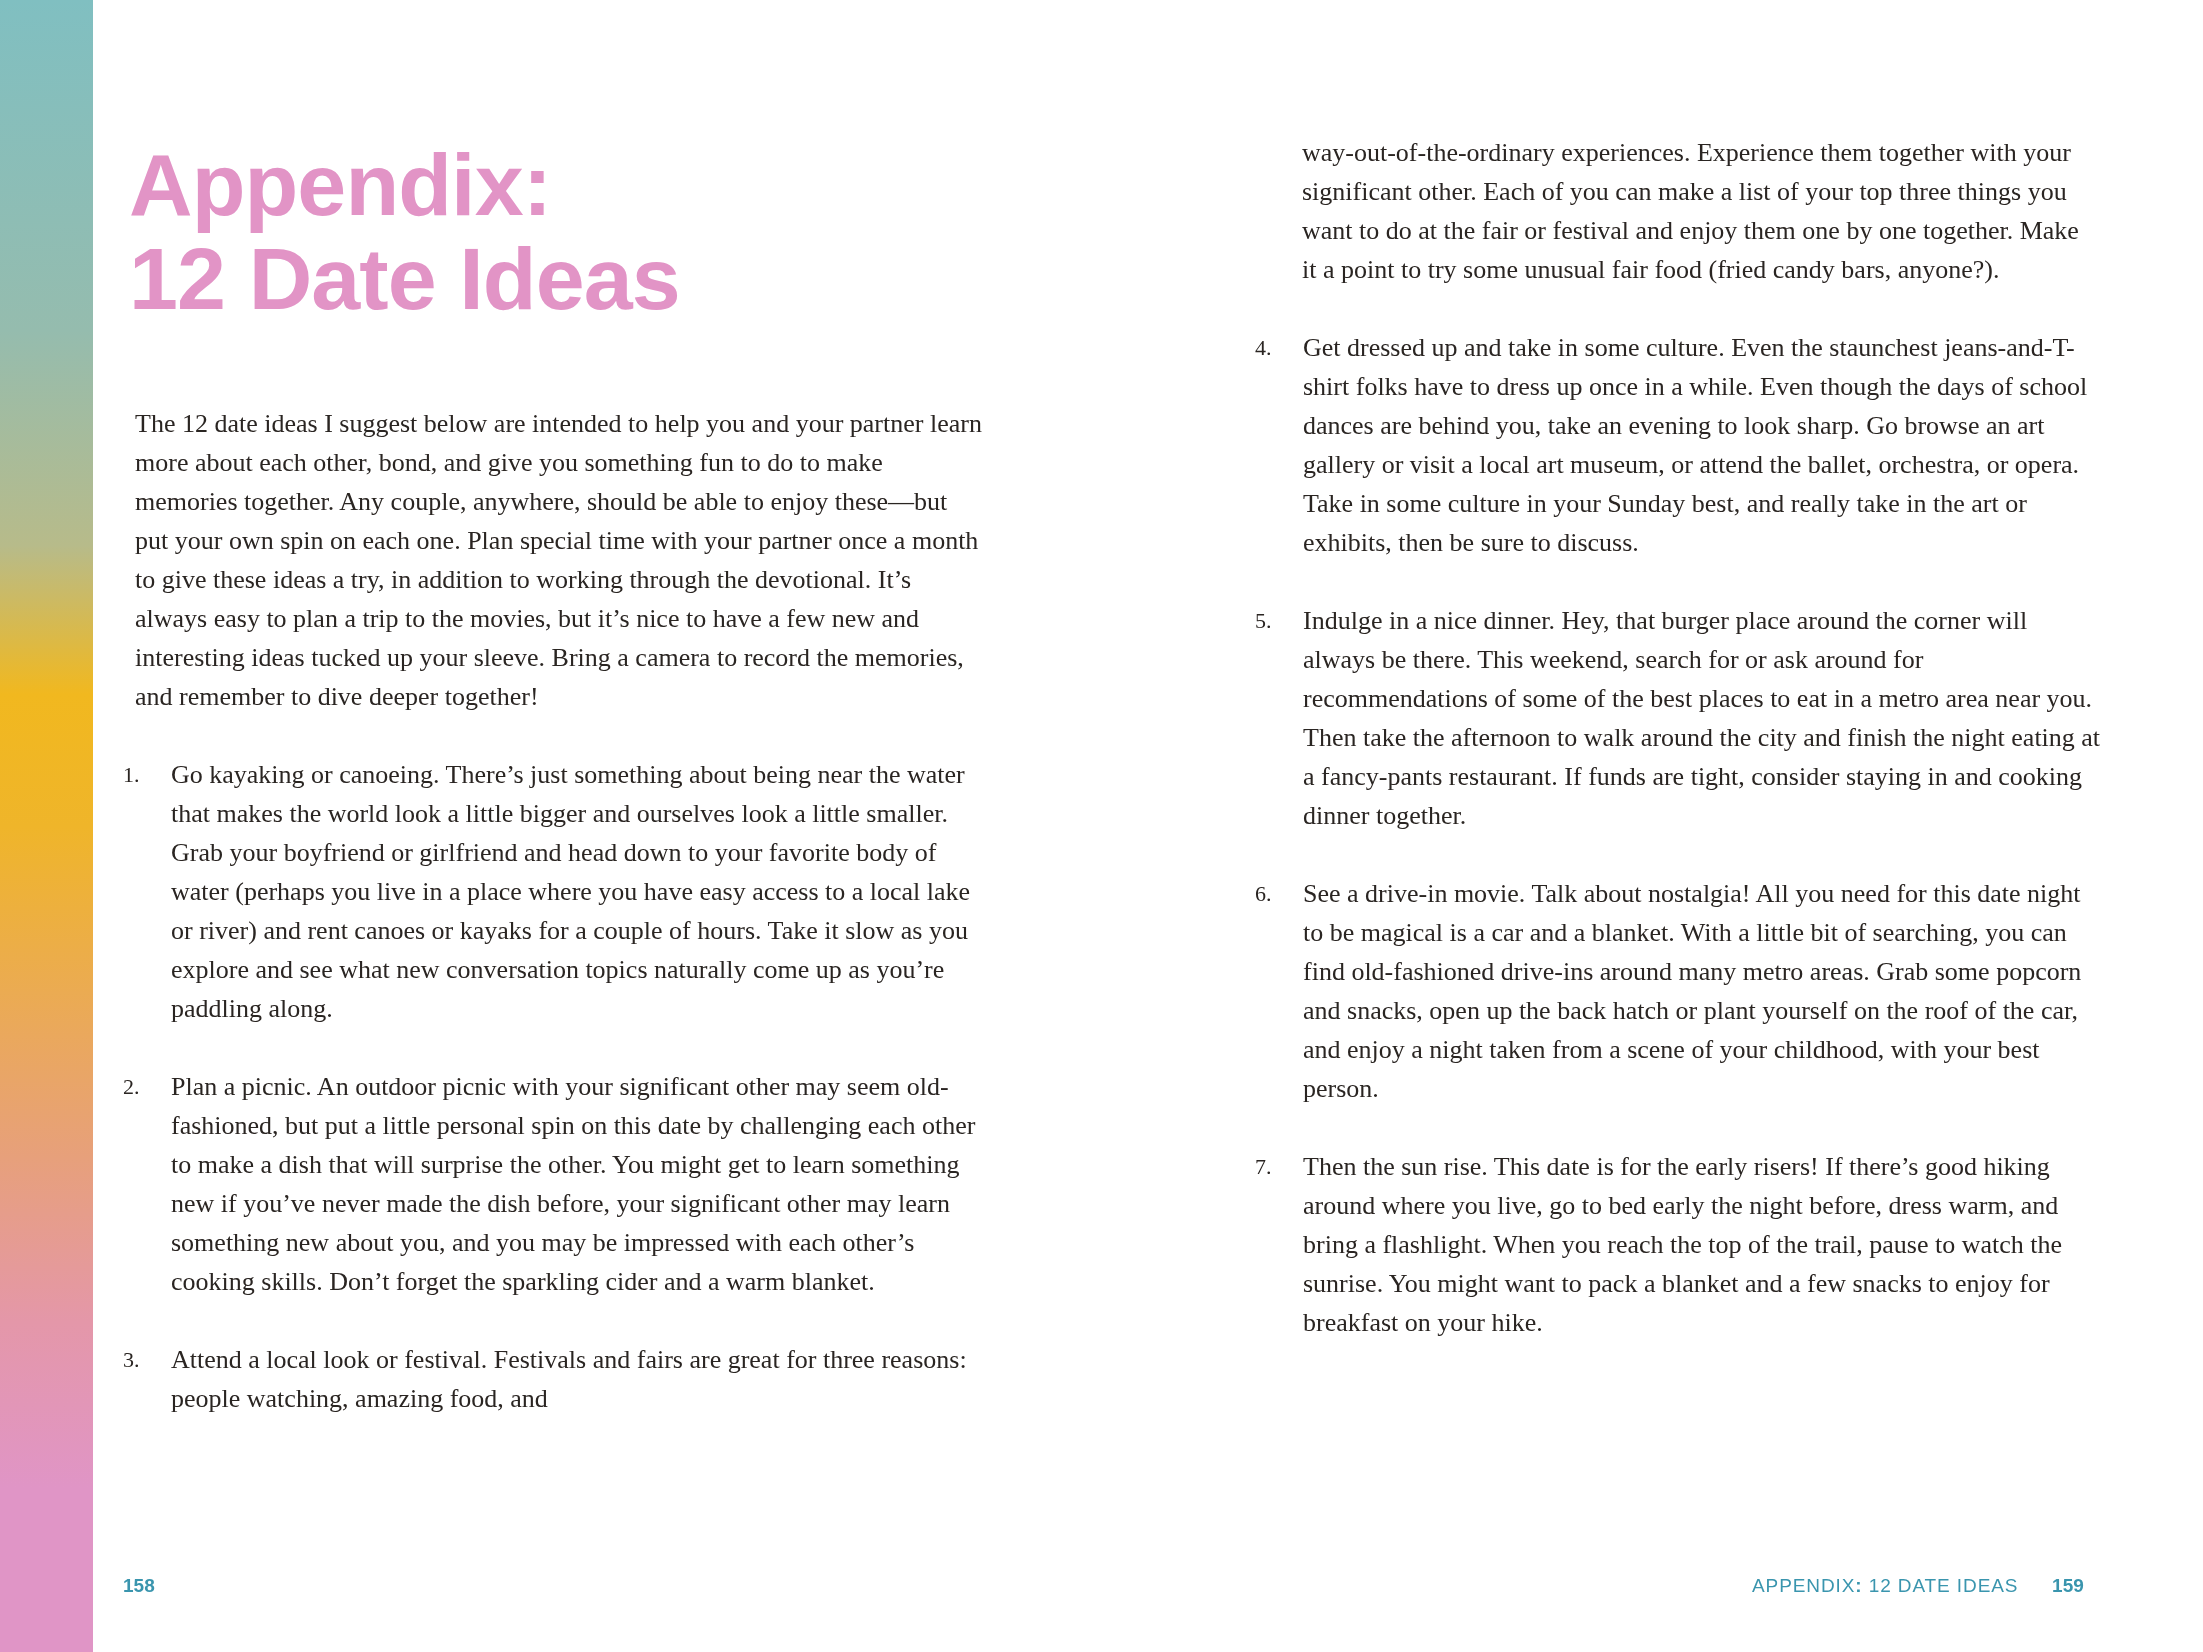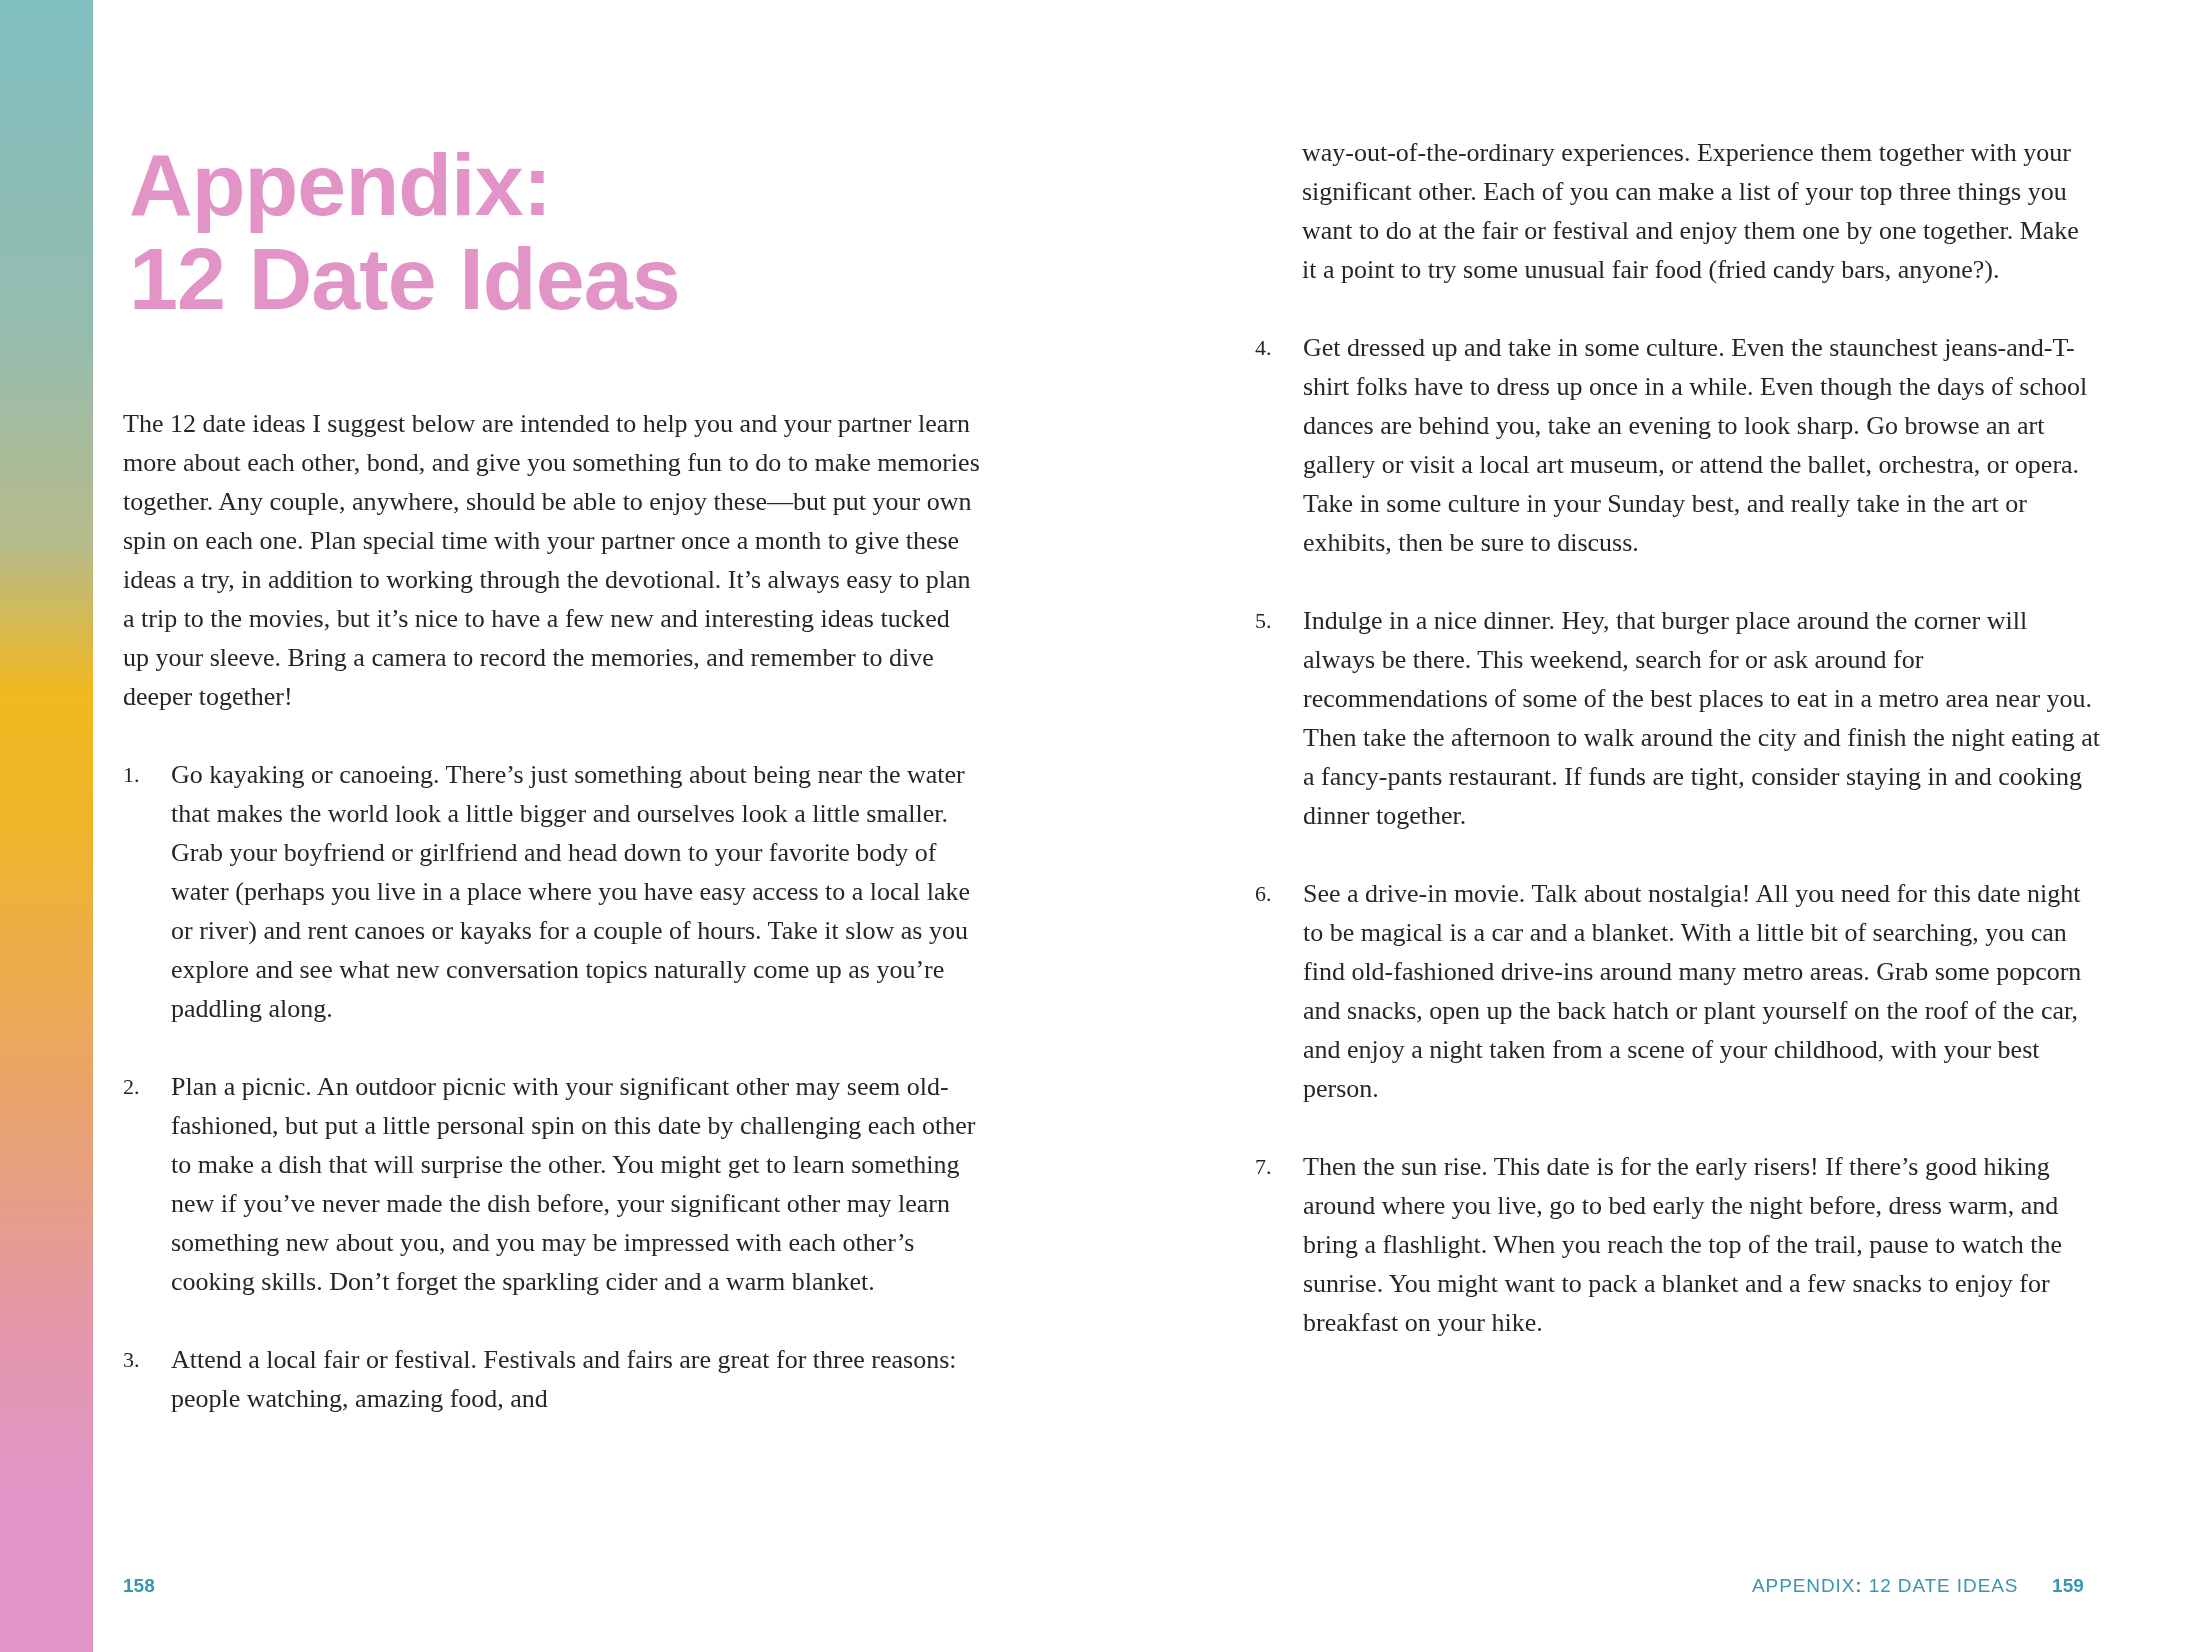--- a/index.html
+++ b/index.html
@@ -18,21 +18,21 @@
     font-family: "Liberation Sans", "DejaVu Sans", sans-serif;
     font-weight: 700; color: #e294c6;
     font-size: 88px; line-height: 94px; letter-spacing: -0.9px;
     margin: 8px;
   }
   .col {
     position: absolute; font-size: 26px; line-height: 39px;
   }
   .col-left { left: 123px; top: 404px; width: 859px; }
   .col-right { left: 1255px; top: 133px; width: 849px; }
-  .intro { margin: 0 0 39px 0; }
+  .intro { margin: 0 0 39px 12px; }
   .item { display: flex; margin: 0 0 39px 0; }
   .item .num { width: 48px; flex: 0 0 48px; font-size: 22px; }
   .item .body { flex: 1; }
   .item .lead { font-weight: 400; }
   .cont { margin: 0 12px 39px 47px; }
   .footer {
     position: absolute; top: 1572px;
     font-family: "Liberation Sans", "DejaVu Sans", sans-serif;
     color: #3a95ae; font-size: 19px; line-height: 27.5px;
   }
@@ -59,21 +59,21 @@
     <span class="body"><span class="lead">Go kayaking or canoeing.</span><span> There’s just something about being near the water that makes the world look a little bigger and ourselves look a little smaller. Grab your boyfriend or girlfriend and head down to your favorite body of water (perhaps you live in a place where you have easy access to a local lake or river) and rent canoes or kayaks for a couple of hours. Take it slow as you explore and see what new conversation topics naturally come up as you’re paddling along.</span></span>
   </div>
 
   <div class="item">
     <span class="num">2.</span>
     <span class="body"><span class="lead">Plan a picnic.</span><span> An outdoor picnic with your significant other may seem old-fashioned, but put a little personal spin on this date by challenging each other to make a dish that will surprise the other. You might get to learn something new if you’ve never made the dish before, your significant other may learn something new about you, and you may be impressed with each other’s cooking skills. Don’t forget the sparkling cider and a warm blanket.</span></span>
   </div>
 
   <div class="item">
     <span class="num">3.</span>
-    <span class="body"><span class="lead">Attend a local fair or festival.</span><span> Festivals and fairs are great for three reasons: people watching, amazing food, and</span></span>
+    <span class="body"><span class="lead">Attend a local look or festival.</span><span> Festivals and fairs are great for three reasons: people watching, amazing food, and</span></span>
   </div>
 </div>
 
 <div class="col col-right">
   <p class="cont">way-out-of-the-ordinary experiences. Experience them together with your significant other. Each of you can make a list of your top three things you want to do at the fair or festival and enjoy them one by one together. Make it a point to try some unusual fair food (fried candy bars, anyone?).</p>
 
   <div class="item">
     <span class="num">4.</span>
     <span class="body"><span class="lead">Get dressed up and take in some culture.</span><span> Even the staunchest jeans-and-T-shirt folks have to dress up once in a while. Even though the days of school dances are behind you, take an evening to look sharp. Go browse an art gallery or visit a local art museum, or attend the ballet, orchestra, or opera. Take in some culture in your Sunday best, and really take in the art or exhibits, then be sure to discuss.</span></span>
   </div>

